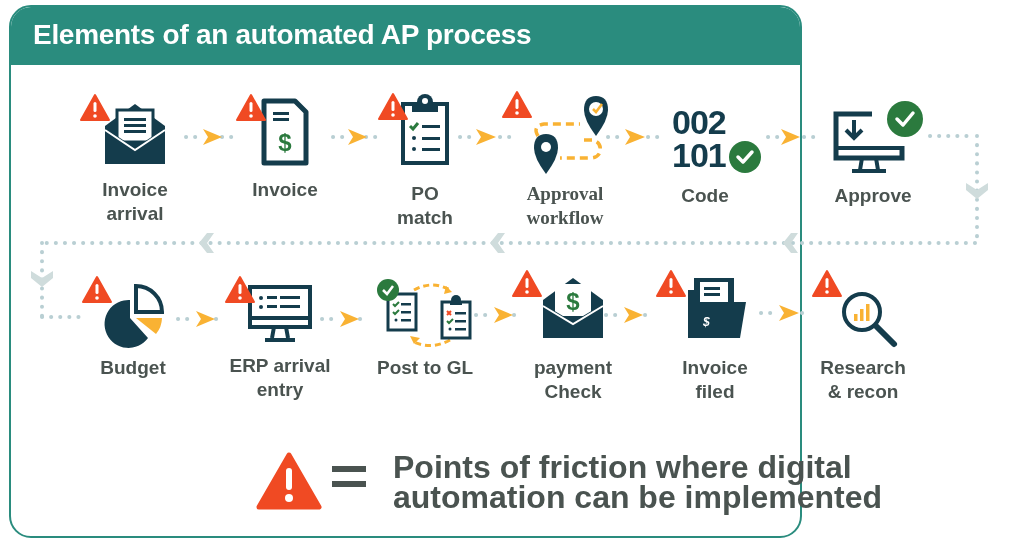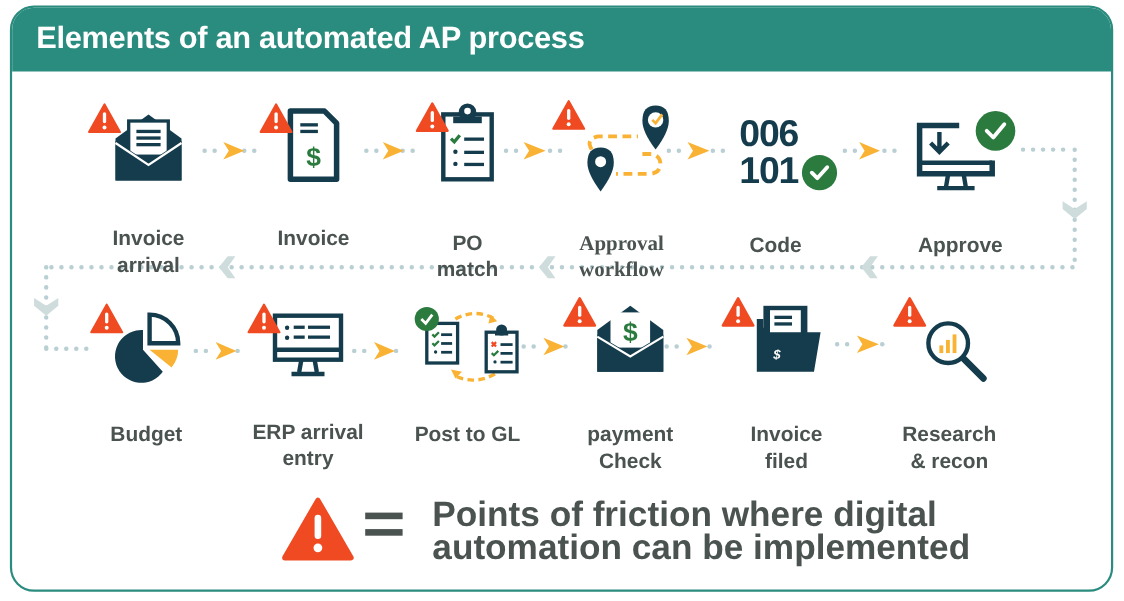--- a/index.html
+++ b/index.html
@@ -1,22 +1,22 @@
 <!DOCTYPE html>
 <html><head>
 <meta charset="utf-8">
 <style>
   html, body { margin:0; padding:0; background:#ffffff; }
   body { width:1022px; height:546px; position:relative; overflow:hidden; font-family:"Liberation Sans", sans-serif; }
-  .card { position:absolute; left:9px; top:5px; width:1003px; height:533px; border:2px solid #2a8c7e; border-radius:22px; box-sizing:border-box; overflow:hidden; background:#fff; }
+  .card { position:absolute; left:9px; top:5px; width:793px; height:533px; border:2px solid #2a8c7e; border-radius:22px; box-sizing:border-box; overflow:hidden; background:#fff; }
   .header { position:absolute; left:0; top:0; right:0; height:58px; background:#2a8c7e; }
   .title { position:absolute; left:22px; top:12px; color:#fff; font-weight:bold; font-size:28px; letter-spacing:-0.3px; }
   .step { position:absolute; width:150px; text-align:center; }
   .icon { position:absolute; }
-  .label { position:absolute; width:160px; text-align:center; color:#4a5350; font-weight:bold; font-size:19px; line-height:24px;margin-top:28px; }
+  .label { position:absolute; width:160px; text-align:center; color:#4a5350; font-weight:bold; font-size:19px; line-height:24px; }
   svg { overflow:visible; }
   .legend-text { position:absolute; left:393px; top:452px; color:#4a5350; font-weight:bold; font-size:32px; line-height:30px; }
   .eq { position:absolute; left:332px; top:466px; width:34px; }
   .eq div { height:6px; background:#4a5350; margin-bottom:9px; }
 </style>
 </head>
 <body>
 
 <div class="card">
   <div class="header">
@@ -155,21 +155,21 @@
       <circle cx="15" cy="22" r="1.8" fill="#fff"></circle>
   </svg>
   <div class="label" style="left:-5px;top:92px;font-family:Liberation Serif, serif;">
     <div>Approval</div>
       <div>workflow</div>
   </div>
 </div>
 
 <div class="step" style="left:630px;top:90px;">
   <div style="position:absolute;left:42px;top:16px;color:#143c4c;font-weight:bold;font-size:34px;line-height:33px;letter-spacing:-1px;">
-    <div>006</div>
+    <div>002</div>
     <div>101</div>
   </div>
   <svg class="icon" style="left:98px;top:50px;" width="34" height="34" viewBox="0 0 34 34">
     <circle cx="17" cy="17" r="16" fill="#2b7a3e"></circle>
       <path d="M10 17 L15 22 L24 12" stroke="#fff" stroke-width="3.5" fill="none" stroke-linecap="round" stroke-linejoin="round"></path>
   </svg>
   <div class="label" style="left:-5px;top:94px;">
     <div>Code</div>
   </div>
 </div>

